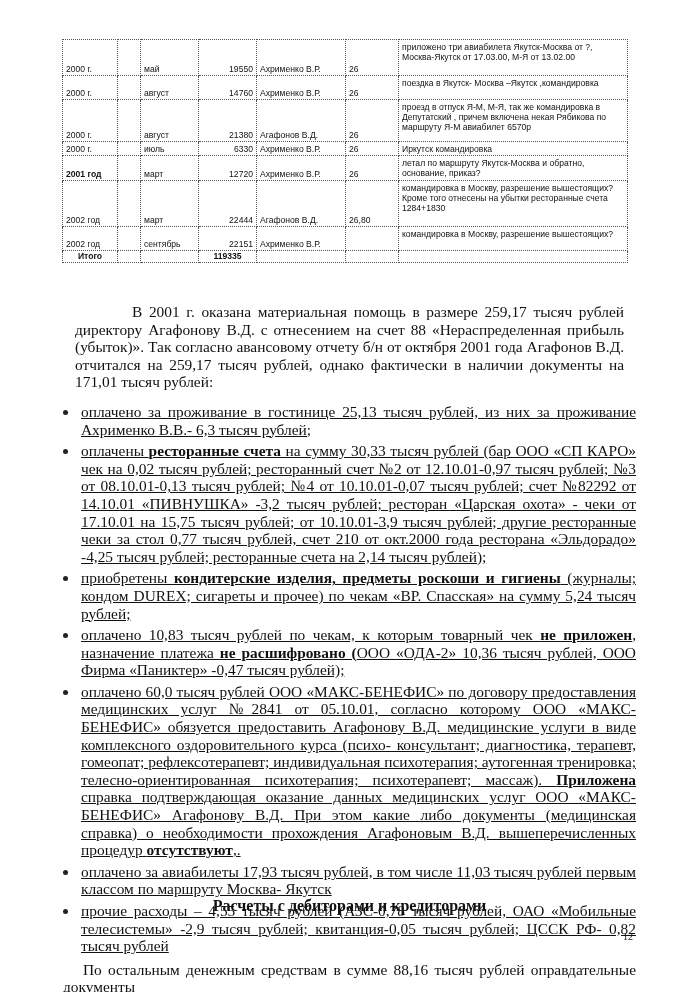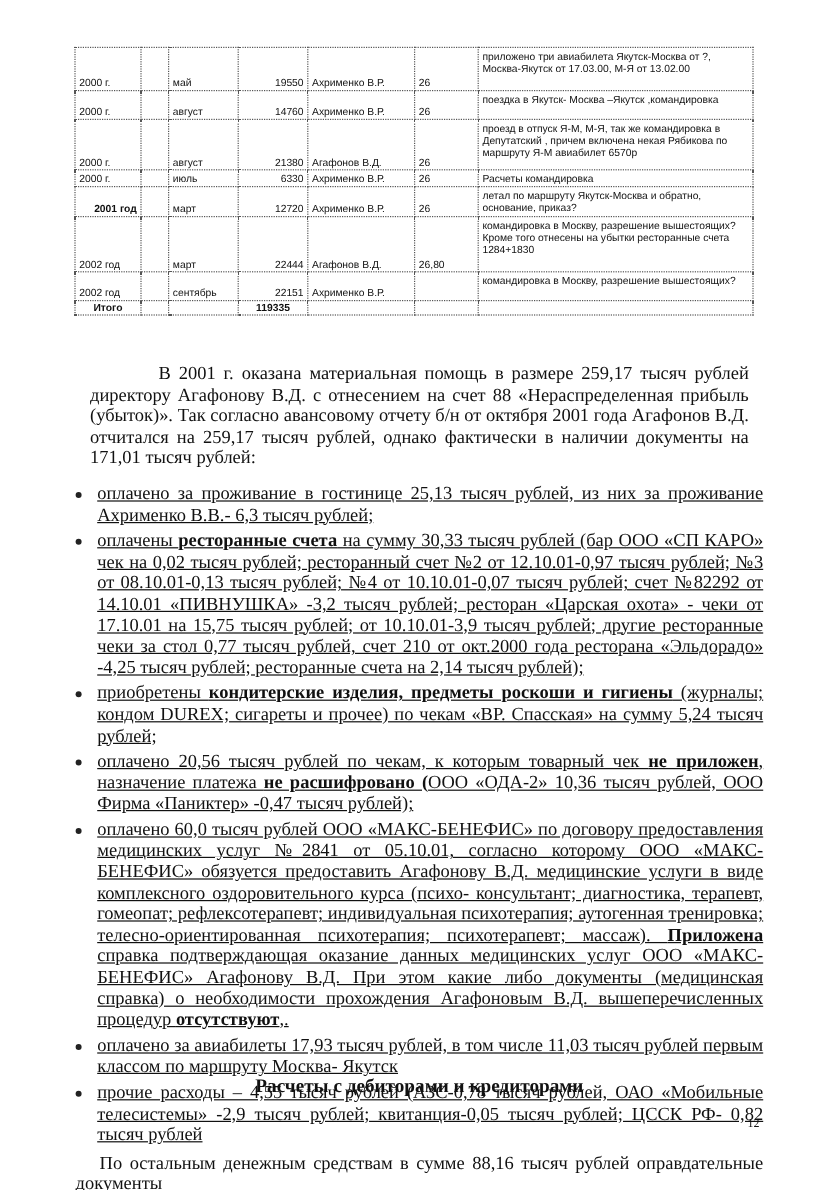--- a/index.html
+++ b/index.html
@@ -5,21 +5,21 @@
   html, body { margin: 0; padding: 0; background: #ffffff; }
   body { width: 700px; height: 992px; position: relative; overflow: hidden; color: #111; }
   .page { position: absolute; left: 0; top: 0; width: 700px; height: 992px; background: #fff; }
 
   
   .tbl { position: absolute; left: 62px; top: 39px; border-collapse: collapse;
          font-family: "Liberation Sans", sans-serif; font-size: 8.6px; line-height: 10px; table-layout: fixed; }
   .tbl td { border: 1px dotted #555; padding: 0 3px 1px 3px; vertical-align: bottom; white-space: nowrap; overflow: hidden; }
   .tbl td.note { white-space: normal; vertical-align: top; padding-top: 2px; }
   .tbl td.num { text-align: right; }
-  .tbl td.bold { font-weight: bold; text-align: right; }
+  .tbl td.bold { font-weight: bold; }
   .tbl td.center { text-align: center; }
   .tbl tr.last td { vertical-align: middle; text-align: center; }
 
   
   .text { position: absolute; left: 63px; width: 573px; font-family: "Liberation Serif", serif;
           font-size: 15.4px; line-height: 17.6px; text-align: justify; }
   .para { text-indent: 57px; margin: 12px; }
   ul.bullets { list-style: none; margin: 0; padding: 0; }
   ul.bullets li { position: relative; padding-left: 18px; margin: 0 0 4px 0; text-decoration: underline; }
   ul.bullets li .dot { position: absolute; left: 0; top: 7px; width: 5px; height: 5px; border-radius: 50%; background: #222; }
@@ -72,21 +72,21 @@
           <td>26</td>
           <td class="note">проезд в отпуск Я-М, М-Я, так же командировка в Депутатский , причем включена некая Рябикова по маршруту Я-М авиабилет 6570р</td>
         </tr>
         <tr style="height: 12px;">
           <td>2000 г.</td>
           <td></td>
           <td>июль</td>
           <td class="num">6330</td>
           <td>Ахрименко В.Р.</td>
           <td>26</td>
-          <td class="note">Расчеты командировка</td>
+          <td class="note">Иркутск командировка</td>
         </tr>
         <tr style="height: 25px;">
           <td class="bold">2001 год</td>
           <td></td>
           <td>март</td>
           <td class="num">12720</td>
           <td>Ахрименко В.Р.</td>
           <td>26</td>
           <td class="note">летал по маршруту Якутск-Москва и обратно, основание, приказ?</td>
         </tr>
@@ -119,21 +119,21 @@
         </tr>
       </tbody>
   </table>
 
   <div class="text" style="top:291px;">
     <p class="para">В 2001 г. оказана материальная помощь в размере 259,17 тысяч рублей директору Агафонову В.Д. с отнесением на счет 88 «Нераспределенная прибыль (убыток)». Так согласно авансовому отчету б/н от октября 2001 года Агафонов В.Д. отчитался на 259,17 тысяч рублей, однако фактически в наличии документы на 171,01 тысяч рублей:</p>
     <ul class="bullets" id="bullet-list">
         <li><span class="dot"></span><span>оплачено за проживание в гостинице 25,13 тысяч рублей, из них за проживание Ахрименко В.В.- 6,3 тысяч рублей;</span></li>
         <li><span class="dot"></span><span>оплачены </span><span class="b">ресторанные счета</span><span> на сумму 30,33 тысяч рублей (бар ООО «СП КАРО» чек на 0,02 тысяч рублей; ресторанный счет №2 от 12.10.01-0,97 тысяч рублей; №3 от 08.10.01-0,13 тысяч рублей;  №4 от 10.10.01-0,07 тысяч рублей; счет №82292 от 14.10.01 «ПИВНУШКА» -3,2 тысяч рублей; ресторан «Царская охота» - чеки от 17.10.01 на 15,75 тысяч рублей; от 10.10.01-3,9 тысяч рублей; другие ресторанные чеки за стол 0,77 тысяч рублей, счет 210 от окт.2000 года ресторана «Эльдорадо» -4,25 тысяч рублей; ресторанные счета на 2,14 тысяч рублей);</span></li>
         <li><span class="dot"></span><span>приобретены </span><span class="b">кондитерские изделия, предметы роскоши и гигиены</span><span> (журналы; кондом DUREX; сигареты и прочее) по чекам  «ВР. Спасская» на сумму  5,24 тысяч рублей;</span></li>
-        <li><span class="dot"></span><span>оплачено 20,56 тысяч рублей по чекам, к которым товарный чек </span><span class="b">не приложен</span><span>, назначение платежа </span><span class="b">не расшифровано (</span><span>ООО «ОДА-2» 10,36 тысяч рублей, ООО Фирма «Паниктер» -0,47 тысяч рублей);</span></li>
+        <li><span class="dot"></span><span>оплачено 10,83 тысяч рублей по чекам, к которым товарный чек </span><span class="b">не приложен</span><span>, назначение платежа </span><span class="b">не расшифровано (</span><span>ООО «ОДА-2» 10,36 тысяч рублей, ООО Фирма «Паниктер» -0,47 тысяч рублей);</span></li>
         <li><span class="dot"></span><span>оплачено 60,0 тысяч рублей ООО «МАКС-БЕНЕФИС» по договору предоставления медицинских услуг №2841 от 05.10.01, согласно которому ООО «МАКС-БЕНЕФИС» обязуется предоставить Агафонову В.Д. медицинские услуги в виде комплексного оздоровительного курса (психо- консультант; диагностика, терапевт, гомеопат; рефлексотерапевт; индивидуальная психотерапия; аутогенная тренировка; телесно-ориентированная психотерапия; психотерапевт; массаж). </span><span class="b">Приложена</span><span> справка подтверждающая  оказание данных медицинских услуг ООО «МАКС-БЕНЕФИС» Агафонову В.Д. При этом какие либо документы (медицинская справка) о необходимости прохождения Агафоновым В.Д. вышеперечисленных процедур </span><span class="b">отсутствуют</span><span>,.</span></li>
         <li><span class="dot"></span><span>оплачено за авиабилеты 17,93 тысяч рублей, в том числе 11,03 тысяч рублей первым классом по маршруту Москва- Якутск</span></li>
         <li><span class="dot"></span><span>прочие расходы – 4,55 тысяч рублей (АЗС-0,78 тысяч рублей, ОАО «Мобильные телесистемы» -2,9 тысяч рублей; квитанция-0,05 тысяч рублей; ЦССК РФ- 0,82 тысяч рублей</span></li>
       </ul>
     <p class="closing"><span>По остальным денежным средствам в сумме 88,16 тысяч рублей оправдательные документы </span></p>
   </div>
 
   <div class="heading">Расчеты с дебиторами и кредиторами</div>
   <div class="pagenum">12</div>
 </div>

